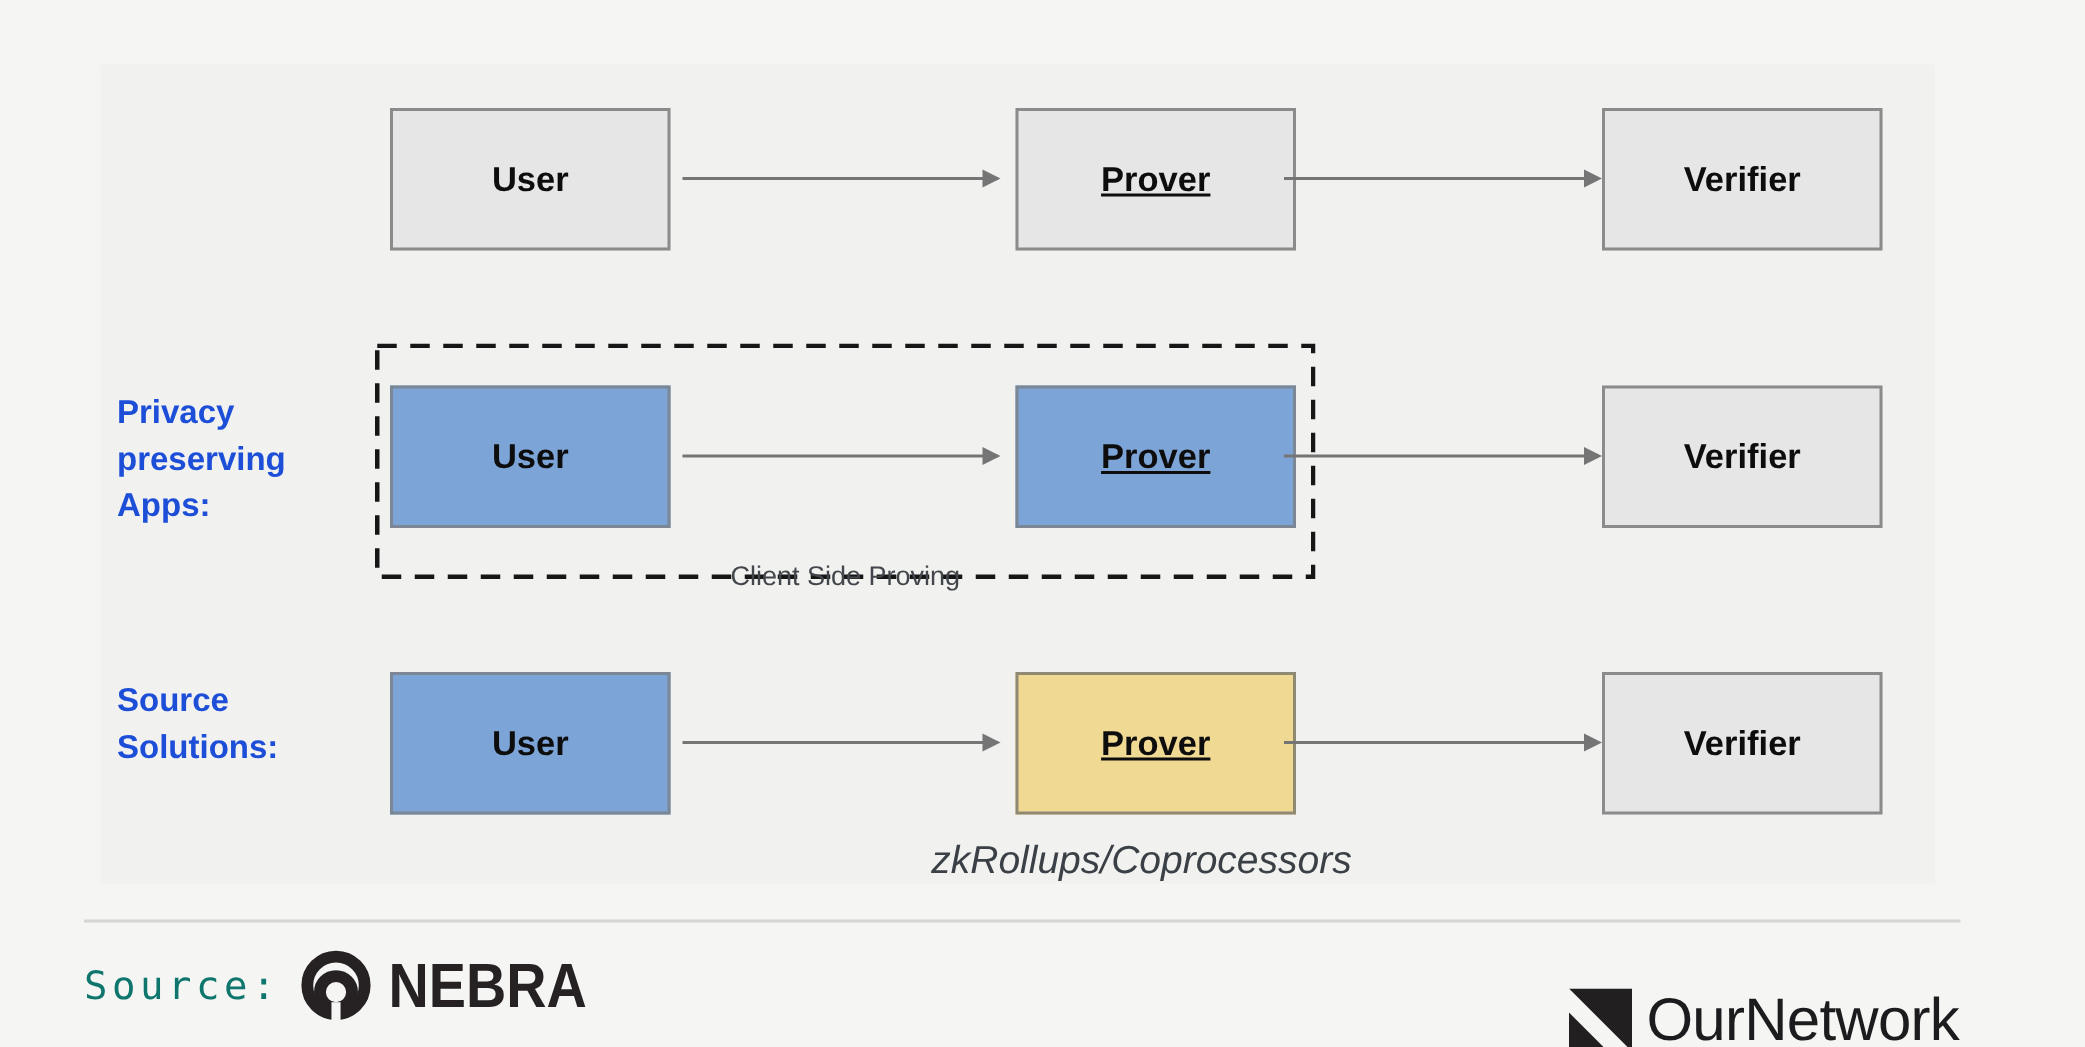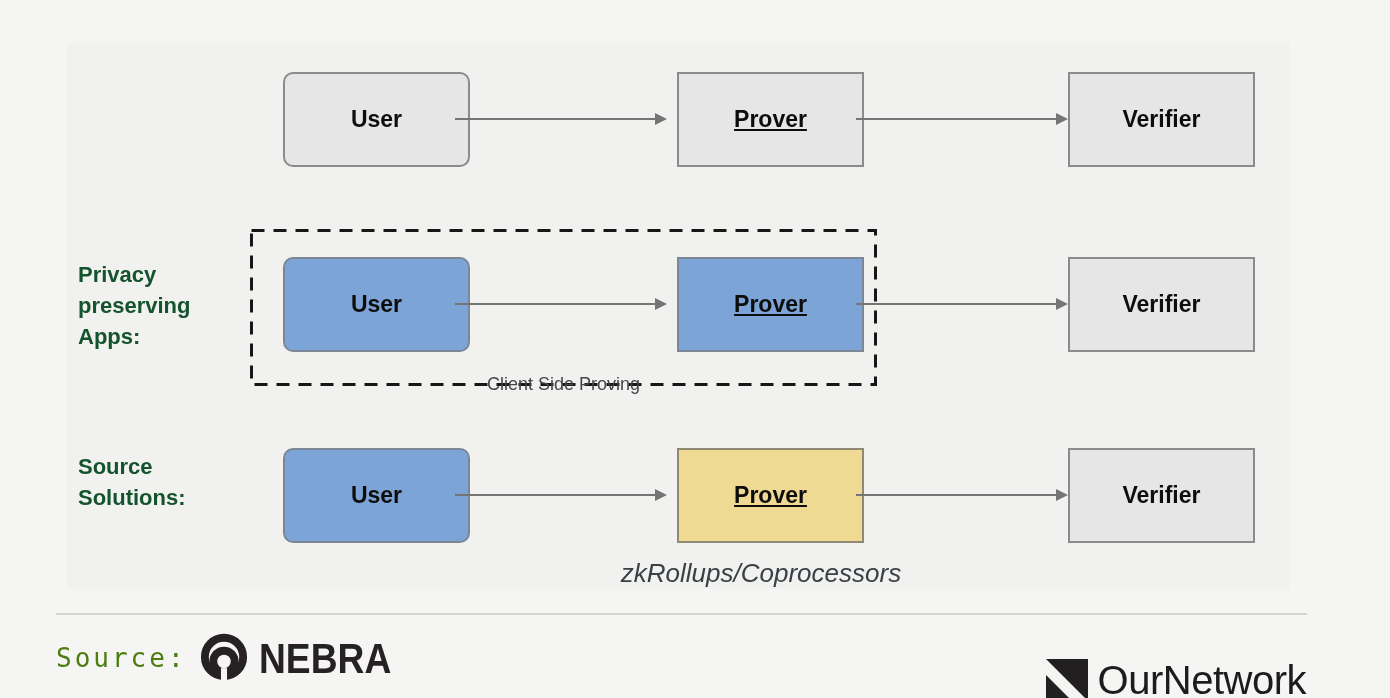--- a/index.html
+++ b/index.html
@@ -13,48 +13,48 @@
     background:#f1f1f0;
   }
   .node{
     position:absolute;width:187px;height:95px;box-sizing:border-box;
     border:2px solid #8b8b8b;display:flex;align-items:center;justify-content:center;
     font-size:23px;font-weight:700;color:#0d0d0d;
   }
   .node.gray{background:#e6e6e6;}
   .node.blue{background:#7da4d6;border-color:#7c8796;}
   .node.yellow{background:#f0da93;border-color:#8f8a74;}
-  .col1{left:283px;border-radius:10px;} .col2{left:677px;text-decoration:underline;} .col3{left:1068px;}
+  .col1{left:260px;} .col2{left:677px;text-decoration:underline;} .col3{left:1068px;}
   .row1{top:72px;} .row2{top:257px;} .row3{top:448px;}
   .arrow{position:absolute;height:2px;background:#757575;}
   .arrow .head{
     position:absolute;right:-2px;top:-5px;width:0;height:0;
     border-left:12px solid #757575;border-top:6px solid transparent;border-bottom:6px solid transparent;
   }
   .a-r1{top:118px;} .a-r2{top:303px;} .a-r3{top:494px;}
   .a-c1{left:455px;width:210px;} .a-c2{left:856px;width:210px;}
   .row-label{
     position:absolute;left:78px;width:150px;
-    font-size:22px;font-weight:700;color:#14532d;line-height:31px;
+    font-size:22px;font-weight:700;color:#1d4ed8;line-height:31px;
   }
   #label-privacy{top:259px;}
   #label-scaling{top:451px;}
   #dashed-group{position:absolute;left:250px;top:229px;width:627px;height:157px;}
   #group-label{
     position:absolute;left:50%;bottom:-9px;transform:translateX(-50%);
     white-space:nowrap;font-size:18px;font-weight:400;color:#43474b;
   }
   #zk-annotation{
     position:absolute;left:600px;top:558px;width:322px;text-align:center;
     font-size:26px;font-style:italic;color:#3a4045;
   }
   #footer-divider{position:absolute;left:56px;top:613px;width:1251px;height:2px;background:#d7d5d3;}
   #source-group{position:absolute;left:56px;top:630px;height:56px;display:flex;align-items:center;}
   #source-label{
-    font-family:"DejaVu Sans Mono", monospace;font-size:26px;color:#4d7c0f;letter-spacing:3px;
+    font-family:"DejaVu Sans Mono", monospace;font-size:26px;color:#0f766e;letter-spacing:3px;
   }
   #nebra-logo{margin-left:10px;width:54px;height:54px;}
   #nebra-word{
     margin-left:8px;font-size:40px;font-weight:700;color:#262223;letter-spacing:0px;
     transform:scaleX(0.93) scaleY(1.04);transform-origin:left center;
   }
   #brand-group{position:absolute;right:84px;top:632px;height:48px;display:flex;align-items:center;margin-top:24px;}
   #on-logo{width:42px;height:42px;}
   #brand-word{
     margin-left:10px;font-size:40px;font-weight:400;color:#1c1c1e;letter-spacing:-0.5px;

